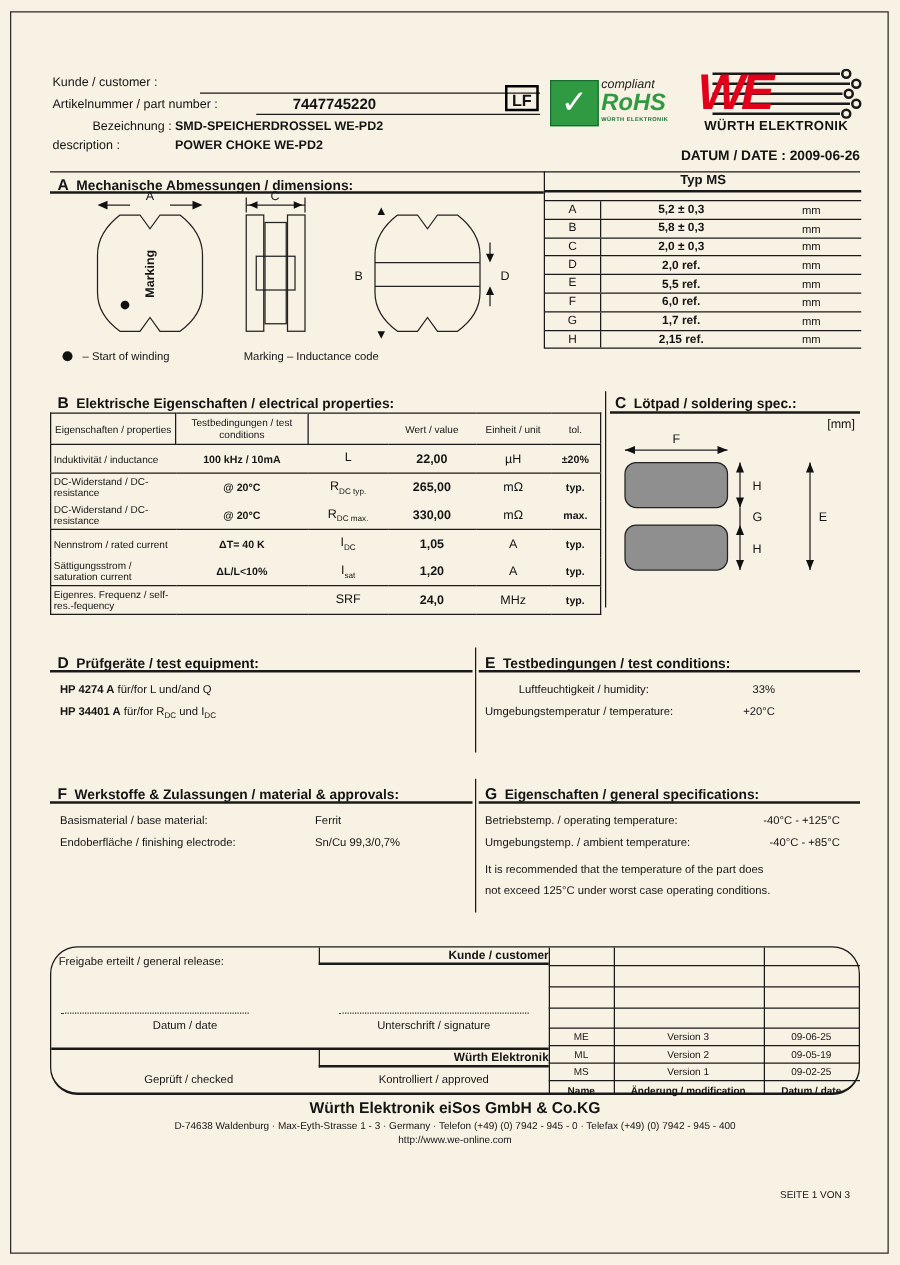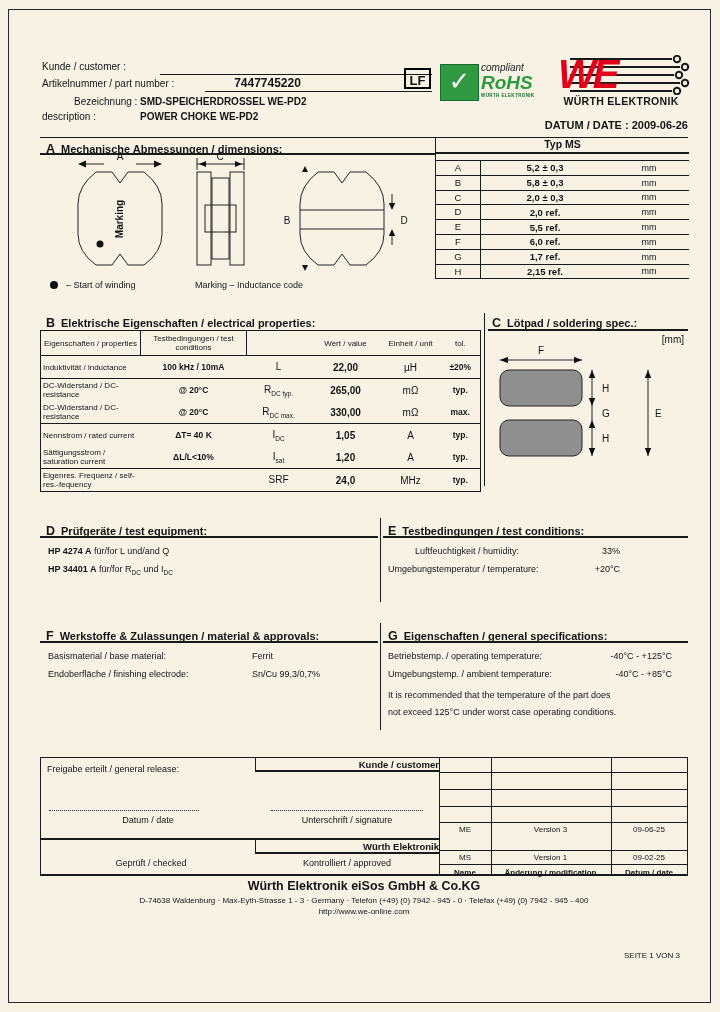--- a/index.html
+++ b/index.html
@@ -40,21 +40,21 @@
   .bval{font-size:10px;font-weight:bold;text-align:center;}
   .bunit{font-size:10px;text-align:center;}
   .btol{font-size:8.5px;font-weight:bold;text-align:center;}
   tr.gend td{border-bottom:1px solid #1a1a1a;}
   tr.last td{border-bottom:0;}
   tr.last .bprop, tr.last .bcond{border-bottom:0;}
   sub{font-size:6.5px;}
   
   .rel{position:absolute;left:40px;top:757px;width:648px;height:119px;
     border-top:1px solid #1a1a1a;border-bottom:2.5px solid #1a1a1a;
-    border-left:1px solid #1a1a1a;border-right:1px solid #1a1a1a;box-sizing:border-box;}
+    border-left:1px solid #1a1a1a;border-right:1px solid #1a1a1a;box-sizing:border-box;border-radius:22px;}
   .relhdr{position:absolute;height:14px;font-size:9.5px;font-weight:bold;text-align:right;line-height:14px;
     border-bottom:2px solid #1a1a1a;border-left:1px solid #1a1a1a;box-sizing:border-box;}
   .vrow{position:absolute;left:398px;width:249px;display:flex;border-top:1px solid #1a1a1a;box-sizing:border-box;align-items:center;}
   .vname{width:52px;text-align:center;font-size:8px;}
   .vmod{width:119px;text-align:center;font-size:8px;}
   .vdate{width:78px;text-align:center;font-size:8px;}
   
   .lfbox{position:absolute;left:404px;top:68px;width:27px;height:21px;border:2px solid #000;
     font-size:13px;font-weight:bold;text-align:center;line-height:21px;box-sizing:border-box;}
   .rohs-box{position:absolute;left:440px;top:64px;width:37px;height:35px;background:#2f9a41;border:1px solid #146c2e;
@@ -375,20 +375,25 @@
     <div class="vline" style="left:450px;top:0;height:116.5px;"></div>
     <div class="vline" style="left:570px;top:0;height:116.5px;"></div>
     <div class="hline" style="left:398px;top:14px;width:249px;"></div>
     <div class="hline" style="left:398px;top:31px;width:249px;"></div>
     <div class="hline" style="left:398px;top:48px;width:249px;"></div>
     <div class="vrow" style="top:64px;height:14px;">
       <div class="vname">ME</div>
       <div class="vmod">Version 3</div>
       <div class="vdate">09-06-25</div>
     </div>
+    <div class="vrow" style="top:78px;height:14px;">
+      <div class="vname">ML</div>
+      <div class="vmod">Version 2</div>
+      <div class="vdate">09-05-19</div>
+    </div>
     <div class="vrow" style="top:92px;height:14px;">
       <div class="vname">MS</div>
       <div class="vmod">Version 1</div>
       <div class="vdate">09-02-25</div>
     </div>
     <div class="vrow b" style="top:106px;height:15px;border-top:1px solid #1a1a1a;">
       <div class="vname b">Name</div>
       <div class="vmod b">Änderung / modification</div>
       <div class="vdate b">Datum / date</div>
     </div>

